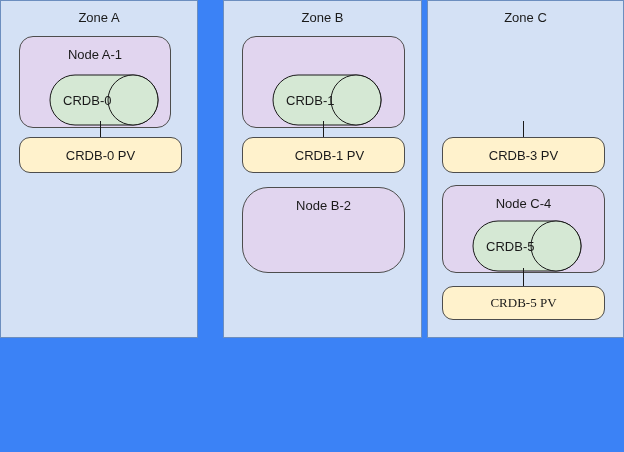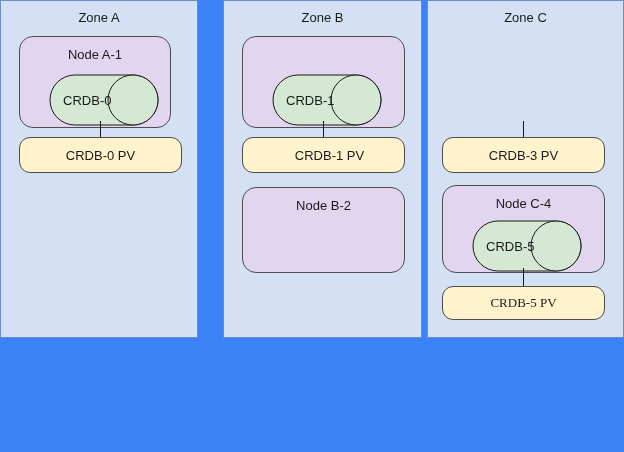--- a/index.html
+++ b/index.html
@@ -142,21 +142,21 @@
         <div class="db-label">CRDB-1</div>
       </div>
     </div>
 
     <div class="link" style="left:99px; top:120px; height:20px;"></div>
 
     <div class="pv" style="left:18px; top:136px; width:163px; height:36px;padding-left:12px;">
       <span class="pv-label">CRDB-1 PV</span>
     </div>
 
-    <div class="node" style="left:18px; top:186px; width:163px; height:86px;">
+    <div class="node" style="left:18px; top:186px; width:163px; height:86px;border-radius:26px;">
       <div class="node-title">Node B-2</div>
     </div>
   </div>
 
   <div class="zone" style="left:427px; top:0px; width:197px; height:338px;">
     <div class="zone-title" style="top:9px;">Zone C</div>
 
 
     <div class="link" style="left:95px; top:120px; height:20px;"></div>
 

